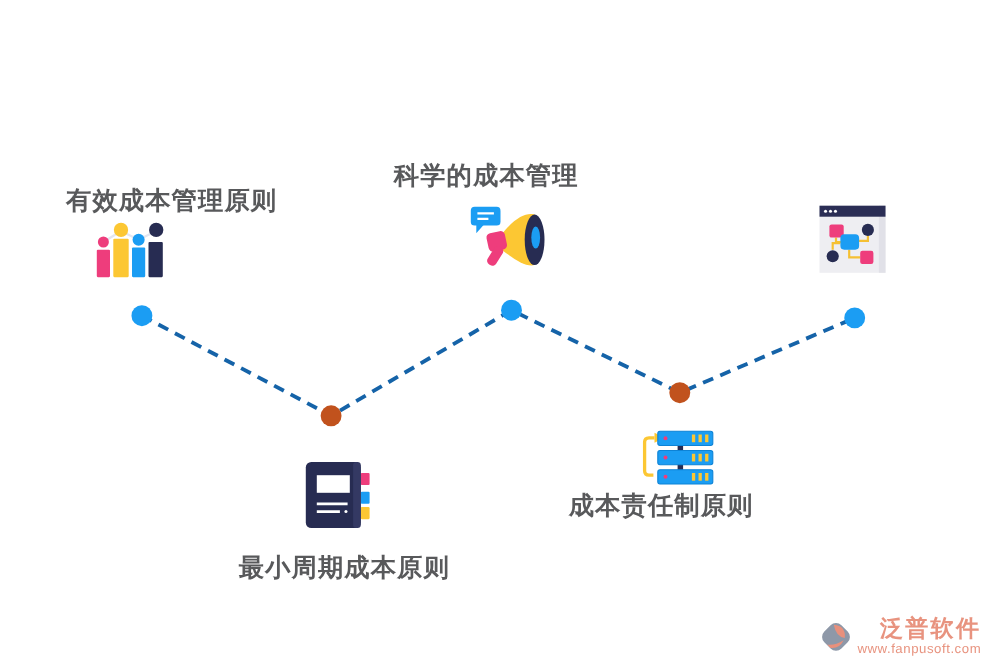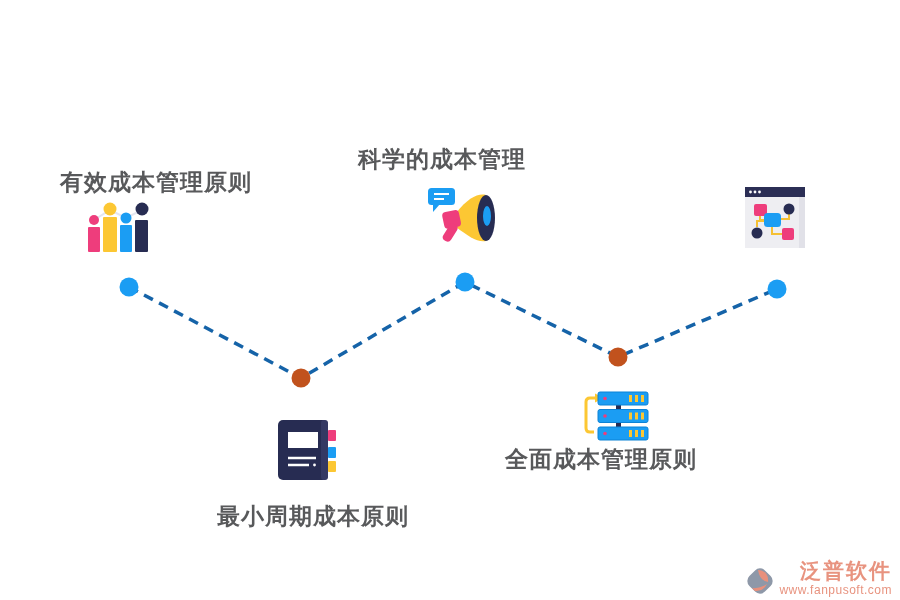--- a/index.html
+++ b/index.html
@@ -18,21 +18,21 @@
     position:relative;width:900px;height:600px;background:#ffffff;
     overflow:hidden;font-family:"Liberation Sans","DejaVu Sans",sans-serif;
   }
   .flow-svg{position:absolute;left:0;top:0;}
   .node-label{
     position:absolute;transform:translateX(-50%);
     color:var(--txt);font-size:23px;font-weight:bold;letter-spacing:1px;white-space:nowrap;
   }
   .icon{position:absolute;}
   .watermark{
-    position:absolute;right:8px;bottom:4px;display:flex;align-items:flex-end;gap:4px;
+    position:absolute;right:8px;bottom:4px;display:flex;align-items:center;gap:4px;
   }
   .wm-text{display:flex;flex-direction:column;align-items:flex-end;line-height:1;}
   .wm-brand{
     color:var(--salmon);font-size:21px;font-weight:bold;letter-spacing:2px;
     font-family:"Liberation Serif","DejaVu Serif",serif;
   }
   .wm-url{color:var(--salmon);font-size:12px;margin-top:2px;letter-spacing:.5px;}
 </style>
 </head>
 <body>
@@ -83,21 +83,21 @@
     <line x1="12" y1="13" x2="22" y2="13" stroke="#ffffff" stroke-width="2"></line>
 
     <path d="M34,27 C46,12 56,7 64,9 L64,55 C56,57 46,50 34,41 Z" fill="#fcc733"></path>
     <ellipse cx="64" cy="32" rx="9" ry="23" fill="#272c52"></ellipse>
     <ellipse cx="65" cy="30" rx="4" ry="10" fill="#1b9df3"></ellipse>
 
     <rect x="21" y="25" width="17" height="17" rx="4" fill="#ee3d7c" transform="rotate(-12 29 33)"></rect>
     <rect x="24" y="37" width="9" height="19" rx="4" fill="#ee3d7c" transform="rotate(32 28 46)"></rect>
   </svg>
 
-  <div class="node-label" style="left:601px;top:444px">全面成本管理原则</div>
+  <div class="node-label" style="left:601px;top:444px">成本责任制原则</div>
   <svg class="icon" style="left:580px;top:390px" width="74" height="54" viewBox="0 0 74 54">
     <path d="M14,42 L10,42 Q6,42 6,38 L6,12 Q6,8 10,8 L15,8" fill="none" stroke="#fcc733" stroke-width="3"></path>
     <polygon points="15,3.5 24,8 15,12.5" fill="#fcc733"></polygon>
     <rect x="36" y="13" width="5" height="8" fill="#272c52"></rect>
     <rect x="36" y="30" width="5" height="8" fill="#272c52"></rect>
     <g>
       <rect x="18" y="2" width="50" height="13" rx="2" fill="#1b9df3" stroke="#0d83d6" stroke-width="1"></rect>
       <rect x="18" y="19.5" width="50" height="13" rx="2" fill="#1b9df3" stroke="#0d83d6" stroke-width="1"></rect>
       <rect x="18" y="37" width="50" height="13" rx="2" fill="#1b9df3" stroke="#0d83d6" stroke-width="1"></rect>
       <circle cx="25" cy="8.5" r="1.8" fill="#ee3d7c"></circle>

